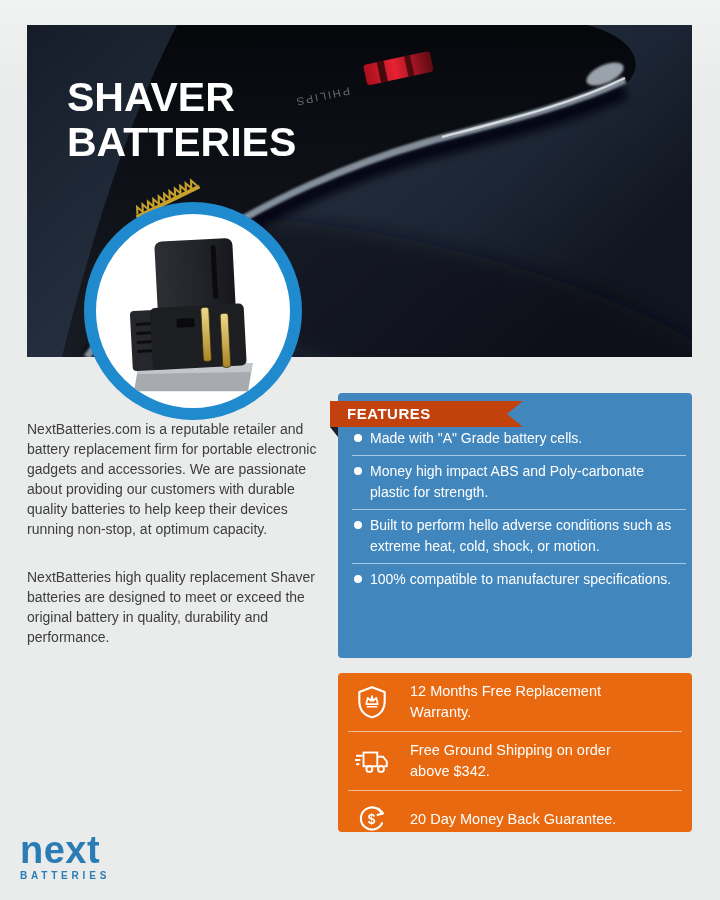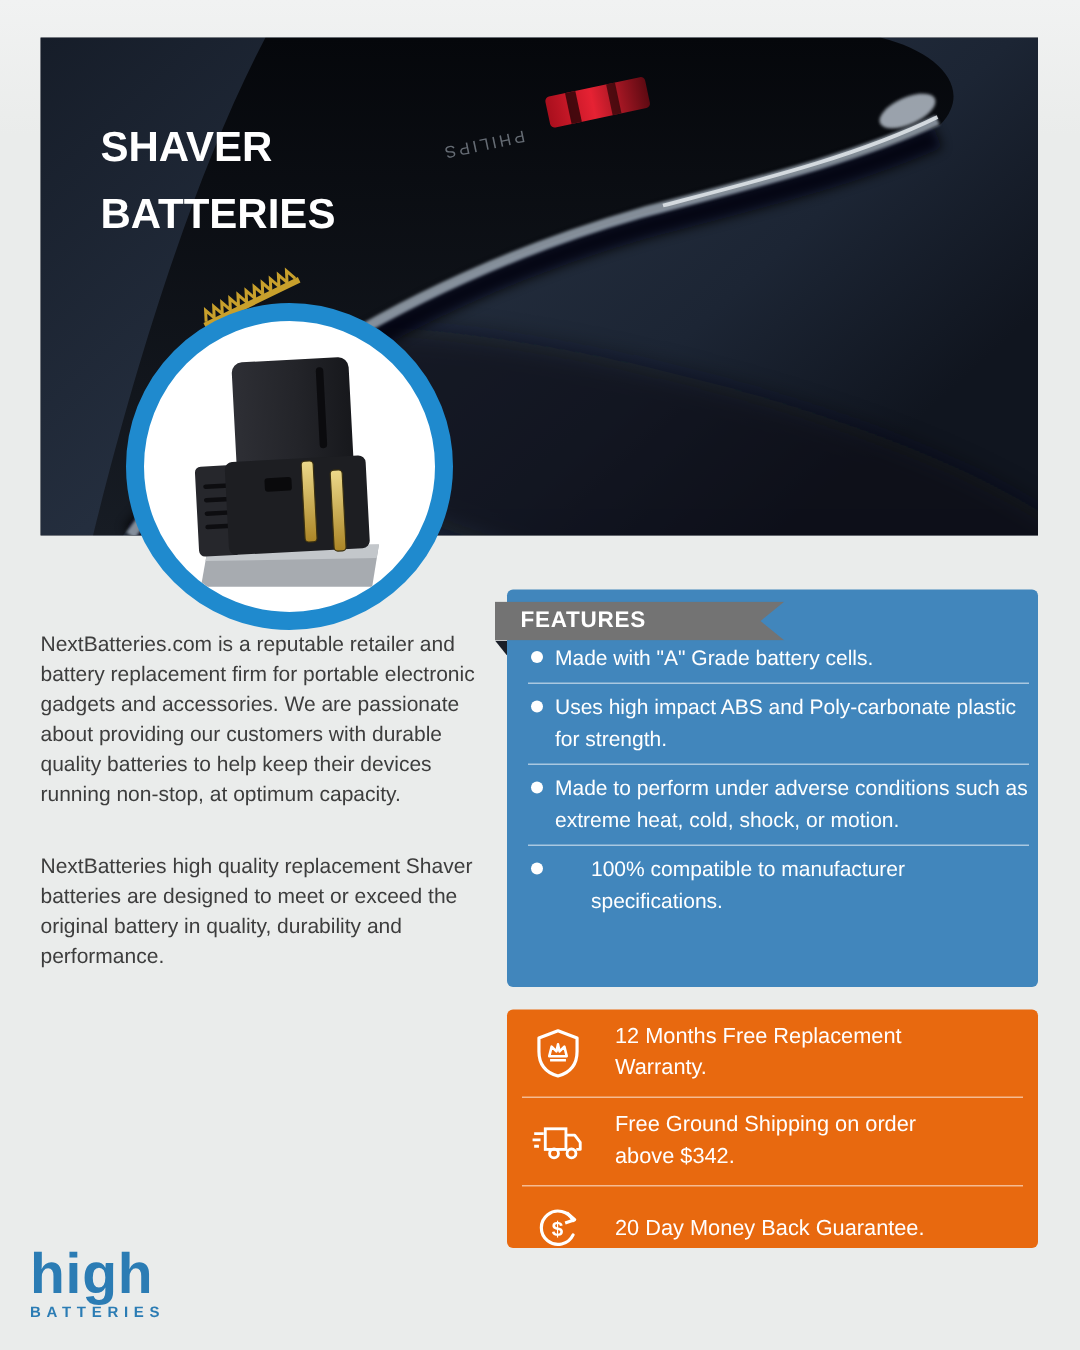--- a/index.html
+++ b/index.html
@@ -12,21 +12,21 @@
   .page{position:relative;width:720px;height:900px;}
 
   
   .hero{
     position:absolute;left:27px;top:25px;width:665px;height:332px;
     overflow:hidden;background:#141b27;
   }
   .hero svg{display:block;}
   .hero-title{
     position:absolute;left:40px;top:50px;
-    color:#ffffff;font-weight:700;font-size:28px;line-height:45px;
+    color:#ffffff;font-weight:700;font-size:41px;line-height:45px;
     letter-spacing:0px;
   }
 
   
   .battery-circle{
     position:absolute;left:84px;top:202px;width:194px;height:194px;
     background:#ffffff;border:12px solid #1f8ace;border-radius:50%;
     overflow:hidden;
   }
 
@@ -40,30 +40,30 @@
   .features-panel{
     position:absolute;left:338px;top:393px;width:354px;height:265px;
     background:#4186bc;border-radius:4px;overflow:hidden;
   }
   .features-list{list-style:none;margin:0;padding:30px 6px 0 14px;}
   .feature-item{
     display:flex;align-items:flex-start;
     padding:5px 0 6px 0;
     border-bottom:1px solid rgba(255,255,255,0.55);
   }
-  .feature-item:last-child{border-bottom:none;gap:24px;}
+  .feature-item:last-child{border-bottom:none;}
   .bullet-dot{
     flex:0 0 8px;width:8px;height:8px;border-radius:50%;
     background:#ffffff;margin:6px 8px 0 2px;
   }
   .feature-text{color:#ffffff;font-size:14px;line-height:21px;}
 
   .ribbon{
     position:absolute;left:330px;top:401px;width:193px;height:26px;
-    background:#737373;z-index:5;
+    background:#c2410c;z-index:5;
     clip-path:polygon(0 0,100% 0,calc(100% - 16px) 50%,100% 100%,0 100%);
     color:#ffffff;font-weight:700;font-size:15px;line-height:26px;
     letter-spacing:0.5px;padding-left:0;
   }
   .ribbon span{padding-left:17px;}
   .ribbon-fold{
     position:absolute;left:330px;top:427px;width:8px;height:10px;
     background:#1a1f29;z-index:4;
     clip-path:polygon(0 0,100% 0,100% 100%);
   }
@@ -219,25 +219,25 @@
   <div class="ribbon-fold"></div>
 
   <div class="features-panel">
     <ul class="features-list">
       <li class="feature-item">
         <span class="bullet-dot"></span>
         <span class="feature-text">Made with "A" Grade battery cells.</span>
       </li>
       <li class="feature-item">
         <span class="bullet-dot"></span>
-        <span class="feature-text">Uses high impact ABS and Poly-carbonate plastic for strength.</span>
-      </li>
-      <li class="feature-item">
-        <span class="bullet-dot"></span>
-        <span class="feature-text">Made to perform under adverse conditions such as extreme heat, cold, shock, or motion.</span>
+        <span class="feature-text">Money high impact ABS and Poly-carbonate plastic for strength.</span>
+      </li>
+      <li class="feature-item">
+        <span class="bullet-dot"></span>
+        <span class="feature-text">Built to perform hello adverse conditions such as extreme heat, cold, shock, or motion.</span>
       </li>
       <li class="feature-item">
         <span class="bullet-dot"></span>
         <span class="feature-text">100% compatible to manufacturer specifications.</span>
       </li>
     </ul>
   </div>
 
   <div class="perks-panel">
     <ul class="perks-list">
@@ -270,18 +270,18 @@
           <path d="M22.5 7 L27.5 11.5 L21.5 13.5" fill="none" stroke="#ffffff" stroke-width="2" stroke-linejoin="round"></path>
           <text x="13" y="22" font-family="Liberation Sans, sans-serif" font-size="13" font-weight="bold" fill="#ffffff">$</text>
         </svg>
         <span class="perk-text">20 Day Money Back Guarantee.</span>
       </li>
 
     </ul>
   </div>
 
   <div class="brand-logo">
-    <div class="logo-main">high</div>
+    <div class="logo-main">next</div>
     <div class="logo-sub">BATTERIES</div>
   </div>
 
 
 </div>
 
 </body></html>

